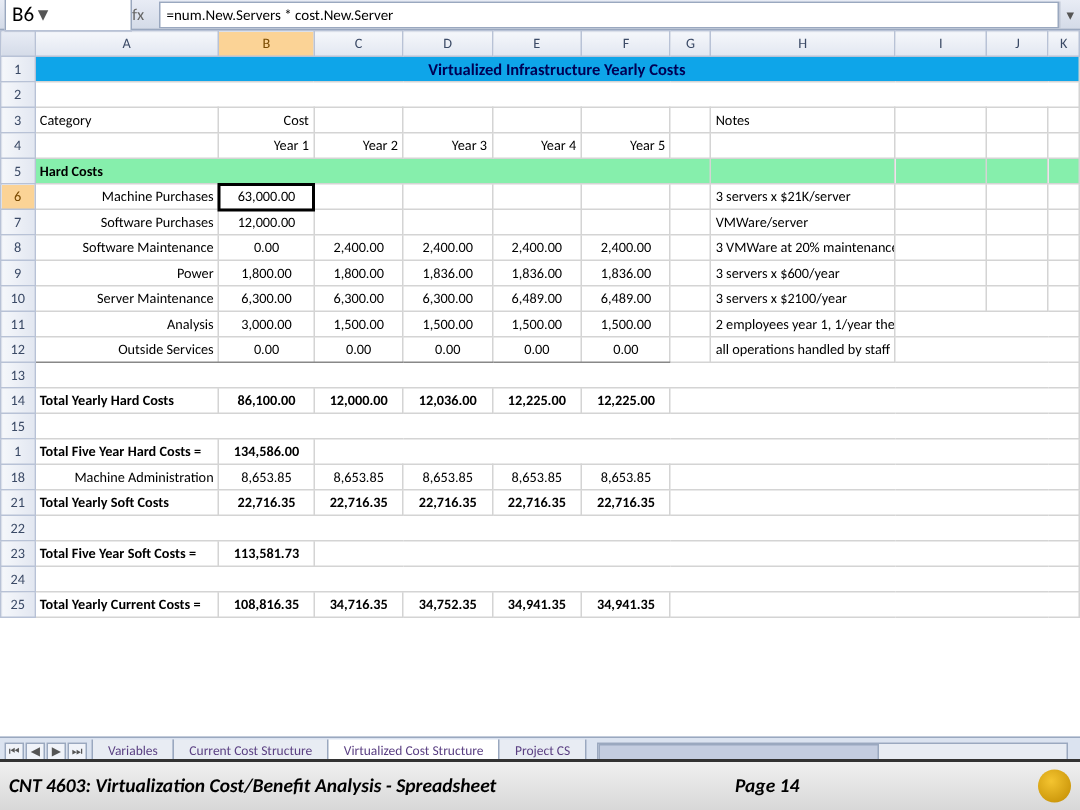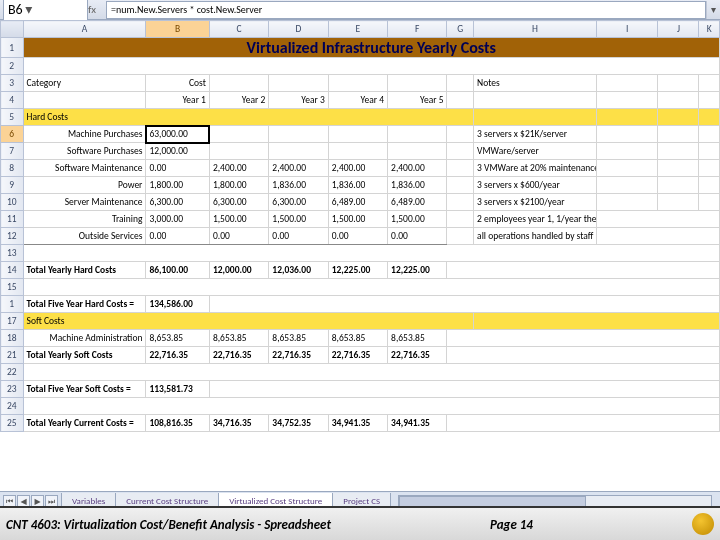--- a/index.html
+++ b/index.html
@@ -12,24 +12,24 @@
 .formula-expand{width:14px;text-align:center;color:#555;border-left:1px solid #c0c7d6;height:18px;line-height:18px}
 .grid-area{height:470px;overflow:hidden;position:relative}
 table{border-collapse:collapse;width:100%;table-layout:fixed}
 th,td{border:1px solid #d4d4d4;height:16px;padding:0 3px;font-size:9.5px;white-space:nowrap;overflow:hidden;text-overflow:clip}
 th{background:linear-gradient(#f5f7fb,#e2e7f1);color:#3b4a66;font-weight:normal;text-align:center;border:1px solid #b8c2d6;height:17px}
 th.corner{width:22px;background:linear-gradient(#e8ecf5,#d4dbe8)}
 th.rowh{width:22px;background:linear-gradient(90deg,#f5f7fb,#e2e7f1);text-align:center}
 th.active{background:#fbd396;color:#7a4a00}
 th.rowactive{background:#fbd396;color:#7a4a00}
 .col-a{width:120px}.col-b{width:62px}.col-c{width:58px}.col-d{width:58px}.col-e{width:58px}.col-f{width:58px}.col-g{width:26px}.col-h{width:120px}.col-i{width:60px}.col-j{width:40px}.col-k{width:20px}
-td.num{text-align:left}
+td.num{text-align:center}
 td.txt{text-align:right}
-.title-row td{background:#a16207;color:#000054;font-weight:bold;text-align:center;font-size:16px}
-.section td{background:#fde047;font-weight:normal}
+.title-row td{background:#0ea5e9;color:#000054;font-weight:bold;text-align:center;font-size:11px}
+.section td{background:#86efac;font-weight:bold}
 .bold td{font-weight:bold}
 .active-cell{outline:2px solid #000;outline-offset:-1px;background:#fff!important}
 .tabs{position:absolute;bottom:30px;left:0;right:0;height:19px;background:#dbe3f0;border-top:1px solid #9aa8bf;display:flex;align-items:center;font-size:9px}
 .tab-nav{display:flex;padding:0 3px;gap:1px}
 .tab-nav span{width:13px;height:13px;border:1px solid #9aa8bf;background:#f0f3f9;text-align:center;line-height:11px;font-size:8px;color:#555}
 .tab{padding:2px 10px;background:#e8ecf3;border:1px solid #9aa8bf;border-top:none;color:#5a3f82;margin-right:-1px}
 .tab.active{background:#fff;font-weight:normal;border-bottom:1px solid #fff}
 .hscroll{flex:1;margin:0 8px;height:13px;border:1px solid #9aa8bf;background:#e8ecf3;position:relative}
 .hscroll-thumb{position:absolute;left:0;top:0;bottom:0;width:60%;background:#c4cde0;border:1px solid #9aa8bf}
 .status{position:absolute;bottom:11px;left:0;right:0;height:19px;background:linear-gradient(#cdd8eb,#b6c4df);display:flex;align-items:center;padding:0 8px;font-size:10px;color:#2a3a5a;justify-content:space-between}
@@ -197,21 +197,21 @@
           <td class="num">6,489.00</td>
           <td class="num">6,489.00</td>
           <td></td>
           <td>3 servers x $2100/year</td>
           <td></td>
           <td></td>
           <td></td>
         </tr>
 <tr>
           <th class="rowh">11</th>
-          <td class="txt">Training</td>
+          <td class="txt">Analysis</td>
           <td class="num">3,000.00</td>
           <td class="num">1,500.00</td>
           <td class="num">1,500.00</td>
           <td class="num">1,500.00</td>
           <td class="num">1,500.00</td>
           <td></td>
           <td>2 employees year 1, 1/year thereafter</td>
           <td colspan="3"></td>
         </tr>
 <tr>
@@ -242,25 +242,20 @@
         </tr>
 <tr>
           <th class="rowh">15</th>
           <td colspan="11"></td>
         </tr>
 <tr class="bold">
           <th class="rowh">1</th>
           <td>Total Five Year Hard Costs =</td>
           <td class="num">134,586.00</td>
           <td colspan="9"></td>
-        </tr>
-<tr class="section">
-          <th class="rowh">17</th>
-          <td colspan="7">Soft Costs</td>
-          <td colspan="4"></td>
         </tr>
 <tr>
           <th class="rowh">18</th>
           <td class="txt">Machine Administration</td>
           <td class="num">8,653.85</td>
           <td class="num">8,653.85</td>
           <td class="num">8,653.85</td>
           <td class="num">8,653.85</td>
           <td class="num">8,653.85</td>
           <td colspan="5"></td>

